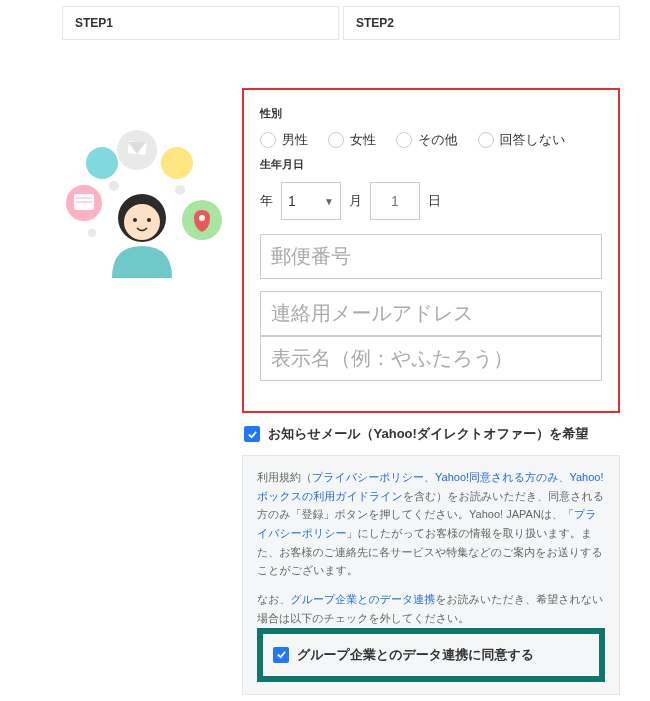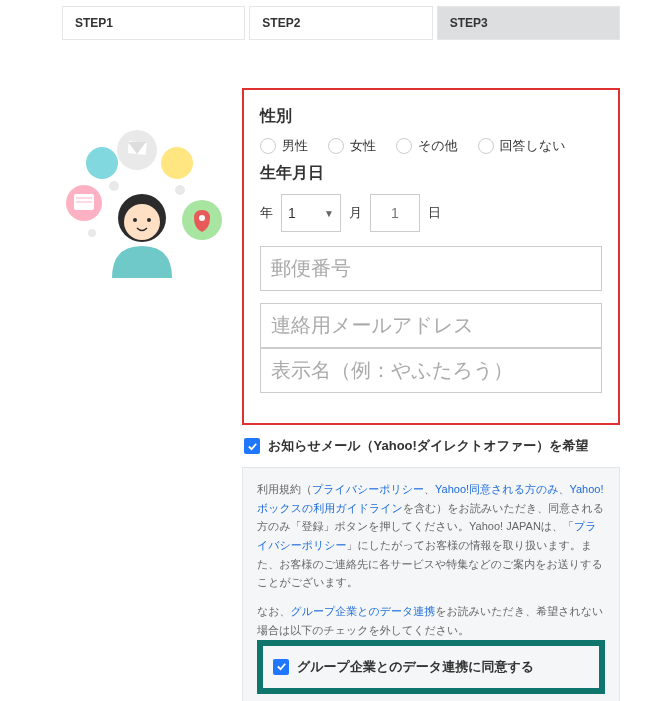--- a/index.html
+++ b/index.html
@@ -10,21 +10,21 @@
   .step { flex: 1; background: #f1f2f3; border: 1px solid #e5e6e7; padding: 9px 12px; font-weight: bold; color: #333; font-size: 12px; position: relative; }
   .step.active { background: #fff; }
   .step.inactive { background: #dddedf; }
 
   .main { display: flex; padding: 48px 30px 0 30px; gap: 10px; }
   .illus { width: 170px; padding-top: 40px; position: relative; }
   .illus svg { width: 170px; height: 170px; }
 
   .form-wrap { flex: 1; }
   .red-box { border: 2px solid #e03030; padding: 16px 16px 18px 16px; }
-  .label { font-weight: bold; color: #333; font-size: 16px; margin-bottom: 10px; }
+  .label { font-weight: bold; color: #333; font-size: 11px; margin-bottom: 10px; }
   .radios { display: flex; gap: 20px; margin-bottom: 8px; }
   .radio-opt { display: flex; align-items: center; gap: 6px; color:#333; font-size:13px; }
   .radio-circle { width: 16px; height: 16px; border: 1.5px solid #ccc; border-radius: 50%; display:inline-block; }
   .dob-row { display:flex; align-items:center; gap:8px; margin-bottom:14px; }
   .inp { border: 1px solid #ccc; padding: 10px 10px; font-size:20px; color:#333; width:100%; }
   .inp::placeholder { color:#aaa; }
   .year-inp { width: 70px; text-align:center; color:#aaa; padding:10px 6px; border:1px solid #ccc; font-size:14px;}
   .month-sel { width: 60px; border:1px solid #ccc; padding:10px 6px; font-size:14px; color:#333; display:flex; justify-content:space-between; align-items:center;}
   .month-sel .caret{ font-size:10px; color:#666;}
   .day-inp { width:50px; text-align:center; border:1px solid #ccc; padding:10px 6px; font-size:14px; color:#aaa;}
@@ -44,21 +44,20 @@
   .submit { margin-top:14px; }
   .submit-btn { width:100%; background:#0d56d9; color:#fff; text-align:center; padding:16px 0; font-size:15px; font-weight:bold; border:none; cursor:pointer;}
 </style>
 </head>
 <body>
 
 <div class="page">
   <div class="steps">
     <div class="step active">STEP1</div>
     <div class="step active">STEP2</div>
-    <div class="step inactive">STEP3</div>
   </div>
 
   <div class="main">
     <div class="illus">
       <svg viewBox="0 0 170 170">
 
         <circle cx="40" cy="35" r="16" fill="#82d8df"></circle>
         <circle cx="75" cy="22" r="20" fill="#e9e9e9"></circle>
         <rect x="66" y="14" width="18" height="12" fill="#fff" transform="rotate(6 75 22)"></rect>
         <polygon points="66,14 84,14 75,26" fill="#ddd"></polygon>

